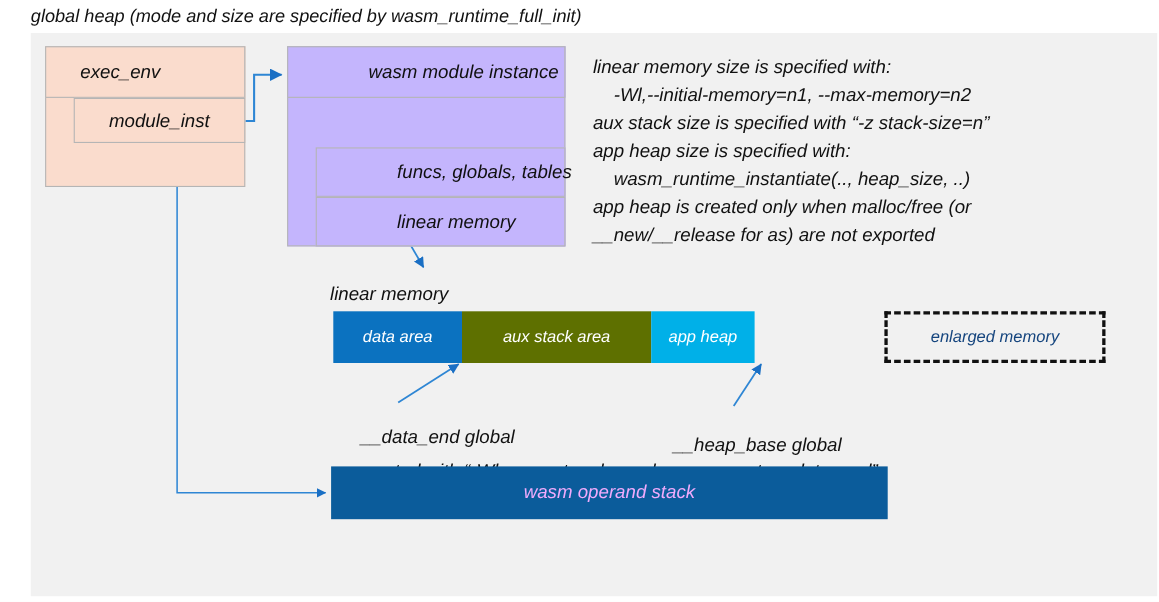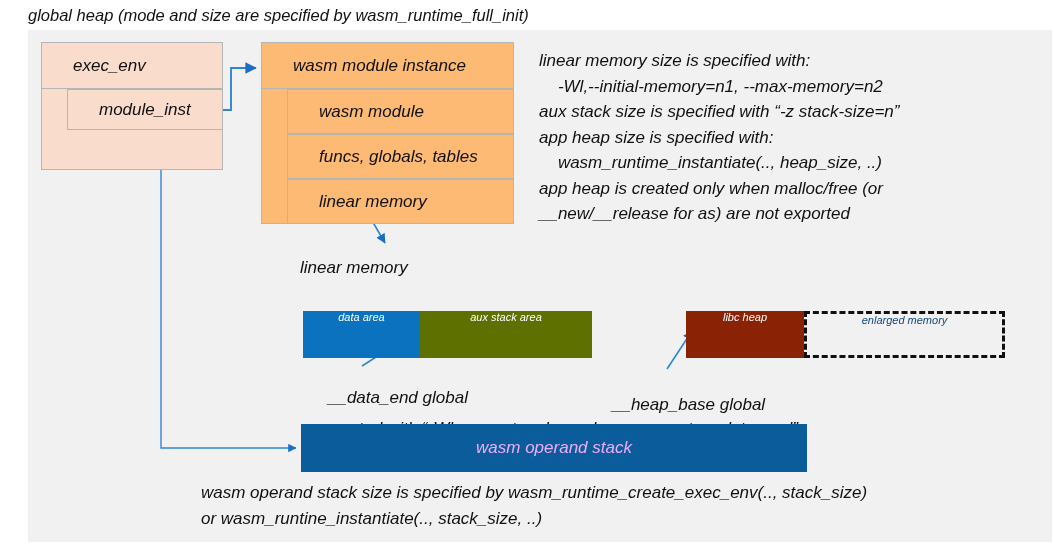--- a/index.html
+++ b/index.html
@@ -24,28 +24,28 @@
   
   .sbox{position:absolute;box-sizing:border-box;border:1px solid #b5b5b5;}
   .srow{
     position:absolute;box-sizing:border-box;
     border:1px solid #b5b5b5;
     display:flex;align-items:center;
     font-size:17px;white-space:nowrap;
   }
   .srow span{padding-left:11px;margin-left:20px;}
   .pink{background:#fadccd;}
-  .cream{background:#fdba74;}
+  .cream{background:#c4b5fd;padding-left:42px;}
 
   
   .memlabel{position:absolute;font-size:17px;white-space:nowrap;}
   .seg{
     position:absolute;box-sizing:border-box;
-    display:flex;align-items:flex-start;justify-content:center;
-    font-size:11px;color:#ffffff;white-space:nowrap;margin-top:28px;
+    display:flex;align-items:center;justify-content:center;
+    font-size:15px;color:#ffffff;white-space:nowrap;
   }
   .seg.dashed{
     background:#f1f1f1;color:#15457e;
     border:3px dashed #111111;
   }
 
   
   .opstack{
     position:absolute;box-sizing:border-box;
     background:#0b5c9b;color:#f0abfc;
@@ -90,23 +90,20 @@
       <span>exec_env</span>
     </div>
     <div class="srow pink" style="left:39px;top:59px;width:156px;height:41px;">
       <span>module_inst</span>
     </div>
 
     <div class="sbox cream" style="left:233px;top:12px;width:253px;height:182px;"></div>
     <div class="srow cream" style="left:233px;top:12px;width:253px;height:47px;">
       <span>wasm module instance</span>
     </div>
-    <div class="srow cream" style="left:259px;top:59px;width:227px;height:45px;">
-      <span>wasm module</span>
-    </div>
     <div class="srow cream" style="left:259px;top:104px;width:227px;height:45px;">
       <span>funcs, globals, tables</span>
     </div>
     <div class="srow cream" style="left:259px;top:149px;width:227px;height:45px;">
       <span>linear memory</span>
     </div>
 
     <div class="ftext" style="left:511px;top:18px;">linear memory size is specified with:
     -Wl,--initial-memory=n1, --max-memory=n2
 aux stack size is specified with “-z stack-size=n”
@@ -116,31 +113,29 @@
 __new/__release for as) are not exported</div>
 
     <div class="memlabel" style="left:272px;top:228px;">linear memory</div>
 
     <div class="seg" style="left:275px;top:253px;width:117px;height:47px;background:#0b72c0;">
       <span>data area</span>
     </div>
     <div class="seg" style="left:392px;top:253px;width:172px;height:47px;background:#5e7000;">
       <span>aux stack area</span>
     </div>
-    <div class="seg" style="left:658px;top:253px;width:118px;height:47px;background:#8a2305;">
-      <span>libc heap</span>
+    <div class="seg" style="left:564px;top:253px;width:94px;height:47px;background:#00b0e8;">
+      <span>app heap</span>
     </div>
     <div class="seg dashed" style="left:776px;top:253px;width:201px;height:47px;">
       <span>enlarged memory</span>
     </div>
 
     <div class="ftext" style="left:300px;top:355px;">__data_end global</div>
     <div class="ftext" style="left:584px;top:362px;">__heap_base global</div>
     <div class="ftext" style="left:288px;top:386px;">exported with “-Wl,--export=__heap_base,--export=__data_end”</div>
 
     <div class="opstack" style="left:273px;top:394px;width:506px;height:48px;">
       <span>wasm operand stack</span>
     </div>
-    <div class="ftext" style="left:173px;top:450px;">wasm operand stack size is specified by wasm_runtime_create_exec_env(.., stack_size)
-or wasm_runtine_instantiate(.., stack_size, ..)</div>
 
   </div>
 </div>
 
 </body></html>

